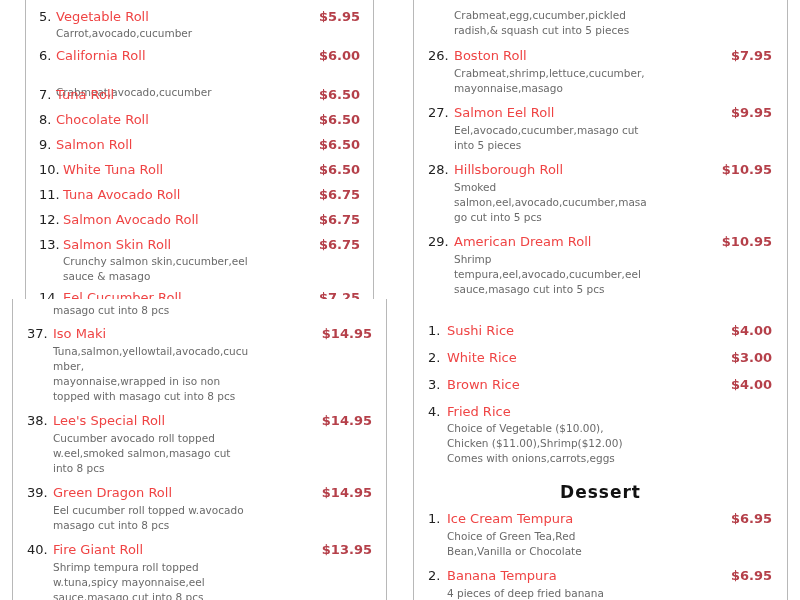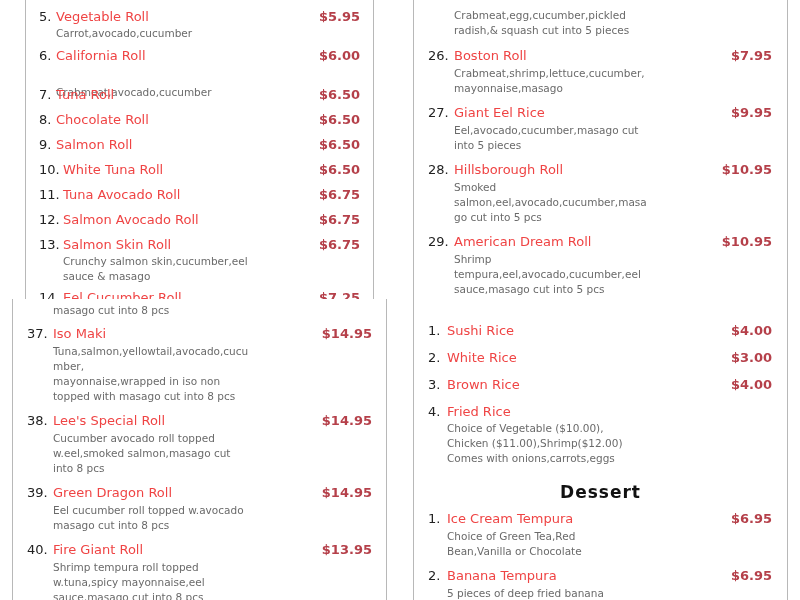--- a/index.html
+++ b/index.html
@@ -88,21 +88,21 @@
     </div>
     <div class="item" style="top:58px;">
       <span class="num" style="left:14px;">26.</span>
       <span class="name" style="left:40px;">Boston Roll</span>
       <span class="price" style="right:15px;">$7.95</span>
       <span class="desc" style="left:40px; top:18px;">Crabmeat,shrimp,lettuce,cucumber,
 mayonnaise,masago</span>
     </div>
     <div class="item" style="top:115px;">
       <span class="num" style="left:14px;">27.</span>
-      <span class="name" style="left:40px;">Giant Eel Rice</span>
+      <span class="name" style="left:40px;">Salmon Eel Roll</span>
       <span class="price" style="right:15px;">$9.95</span>
       <span class="desc" style="left:40px; top:18px;">Eel,avocado,cucumber,masago cut
 into 5 pieces</span>
     </div>
     <div class="item" style="top:172px;">
       <span class="num" style="left:14px;">28.</span>
       <span class="name" style="left:40px;">Hillsborough Roll</span>
       <span class="price" style="right:15px;">$10.95</span>
       <span class="desc" style="left:40px; top:18px;">Smoked
 salmon,eel,avocado,cucumber,masa
@@ -188,16 +188,16 @@
       <span class="num" style="left:14px;">1.</span>
       <span class="name" style="left:33px;">Ice Cream Tempura</span>
       <span class="price" style="right:15px;">$6.95</span>
       <span class="desc" style="left:33px; top:18px;">Choice of Green Tea,Red
 Bean,Vanilla or Chocolate</span>
     </div>
     <div class="item" style="top:279px;">
       <span class="num" style="left:14px;">2.</span>
       <span class="name" style="left:33px;">Banana Tempura</span>
       <span class="price" style="right:15px;">$6.95</span>
-      <span class="desc" style="left:33px; top:18px;">5 pieces of deep fried banana</span>
+      <span class="desc" style="left:33px; top:18px;">4 pieces of deep fried banana</span>
     </div>
   </div>
 </div>
 
 </body></html>

